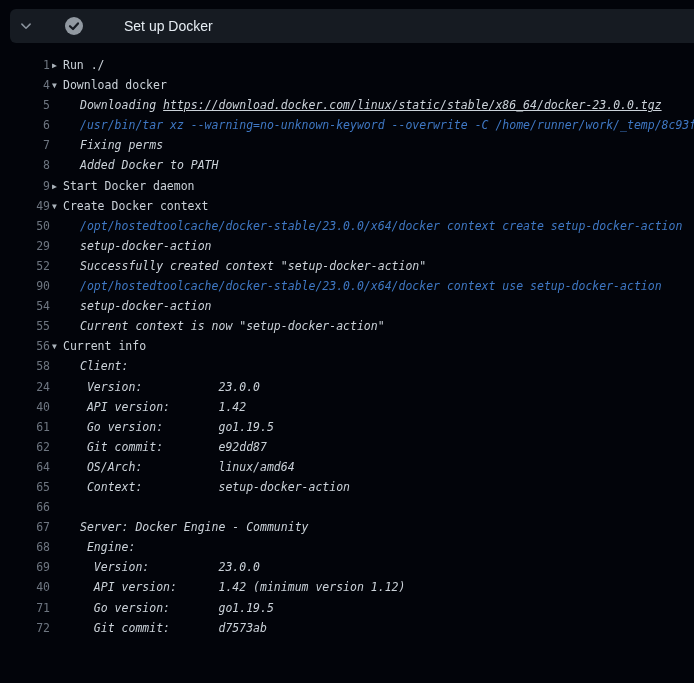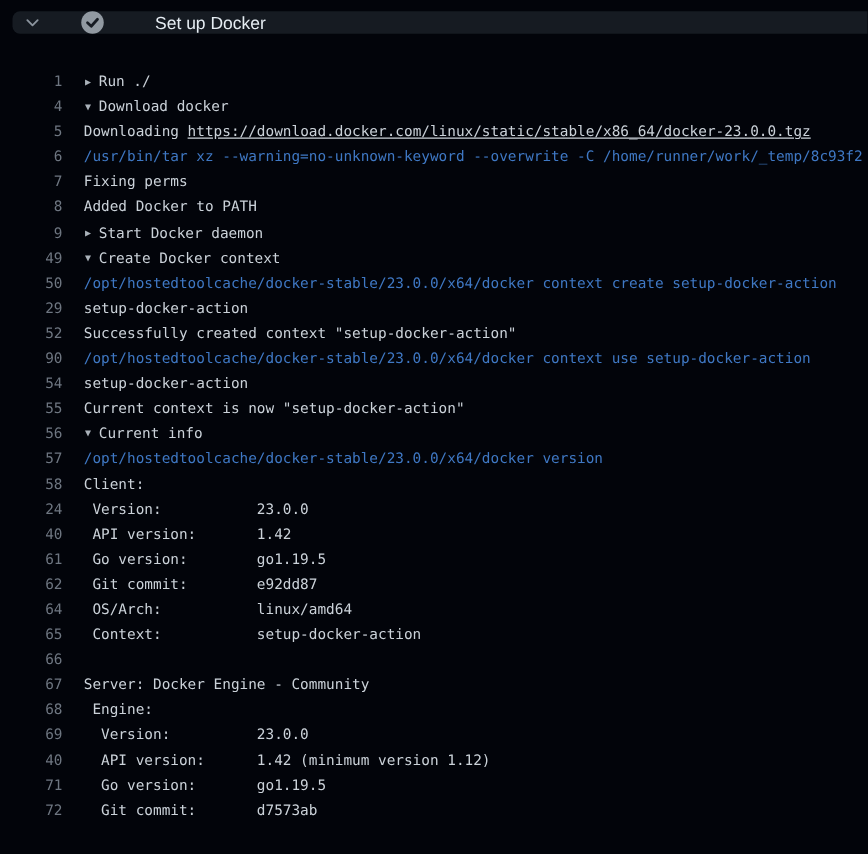--- a/index.html
+++ b/index.html
@@ -1,33 +1,33 @@
 <!DOCTYPE html>
 <html><head>
 <meta charset="utf-8">
 <style>
   * { margin:0; padding:0; box-sizing:border-box; }
   html,body { width:694px; height:683px; overflow:hidden; }
   body { background:#02040a; font-family:"DejaVu Sans Mono", monospace; }
   .step-header {
-    position:absolute; left:10px; top:9px; right:0; height:18px;
+    position:absolute; left:10px; top:9px; right:0; height:34px;
     background:#161b22; border-radius:6px 0 0 6px;
     display:flex; align-items:center;gap:26px;
   }
   .chevron { width:16px; height:16px; margin-left:8px; display:flex; align-items:center; justify-content:center; }
   .status { width:20px; height:20px; margin-left:4px; display:flex; align-items:center; justify-content:center; }
   .step-title {
     margin-left:14px; color:#e6edf3; font-family:"Liberation Sans", sans-serif;
     font-size:14px; font-weight:400;
   }
   .log { position:absolute; left:0; top:44px; right:0; bottom:0; padding-top:11px; overflow:hidden; }
   .row { display:flex; height:20.1px; line-height:20.1px; font-size:11.5px; white-space:pre; }
   .num { width:50px; flex:none; text-align:right; color:#6e7681; }
-  .content { margin-left:16px; color:#cbd2d9; }
-  .content.plain { margin-left:17px; }
+  .content { color:#cbd2d9; }
+  .content.plain { margin-left:30px;font-style:italic; }
   .caret { display:inline-block; width:13px; font-size:8px; color:#aab2ba; position:relative; top:-1px; padding-left:2px; }
   .command { color:#3f78c4; }
   .loglink { color:#cbd2d9; text-decoration:underline; }
 </style>
 </head>
 <body>
 
 <div class="step-header">
   <span class="chevron">
     <svg width="12" height="12" viewBox="0 0 16 16">
@@ -52,21 +52,20 @@
     <div class="row"><span class="num">8</span><span class="content plain">Added Docker to PATH</span></div>
     <div class="row"><span class="num">9</span><span class="content"><span class="caret">▶</span><span>Start Docker daemon</span></span></div>
     <div class="row"><span class="num">49</span><span class="content"><span class="caret">▼</span><span>Create Docker context</span></span></div>
     <div class="row"><span class="num">50</span><span class="content plain command">/opt/hostedtoolcache/docker-stable/23.0.0/x64/docker context create setup-docker-action</span></div>
     <div class="row"><span class="num">29</span><span class="content plain">setup-docker-action</span></div>
     <div class="row"><span class="num">52</span><span class="content plain">Successfully created context "setup-docker-action"</span></div>
     <div class="row"><span class="num">90</span><span class="content plain command">/opt/hostedtoolcache/docker-stable/23.0.0/x64/docker context use setup-docker-action</span></div>
     <div class="row"><span class="num">54</span><span class="content plain">setup-docker-action</span></div>
     <div class="row"><span class="num">55</span><span class="content plain">Current context is now "setup-docker-action"</span></div>
     <div class="row"><span class="num">56</span><span class="content"><span class="caret">▼</span><span>Current info</span></span></div>
-    <div class="row"><span class="num">57</span><span class="content plain command">/opt/hostedtoolcache/docker-stable/23.0.0/x64/docker version</span></div>
     <div class="row"><span class="num">58</span><span class="content plain">Client:</span></div>
     <div class="row"><span class="num">24</span><span class="content plain"> Version:           23.0.0</span></div>
     <div class="row"><span class="num">40</span><span class="content plain"> API version:       1.42</span></div>
     <div class="row"><span class="num">61</span><span class="content plain"> Go version:        go1.19.5</span></div>
     <div class="row"><span class="num">62</span><span class="content plain"> Git commit:        e92dd87</span></div>
     <div class="row"><span class="num">64</span><span class="content plain"> OS/Arch:           linux/amd64</span></div>
     <div class="row"><span class="num">65</span><span class="content plain"> Context:           setup-docker-action</span></div>
     <div class="row"><span class="num">66</span><span class="content plain"></span></div>
     <div class="row"><span class="num">67</span><span class="content plain">Server: Docker Engine - Community</span></div>
     <div class="row"><span class="num">68</span><span class="content plain"> Engine:</span></div>

